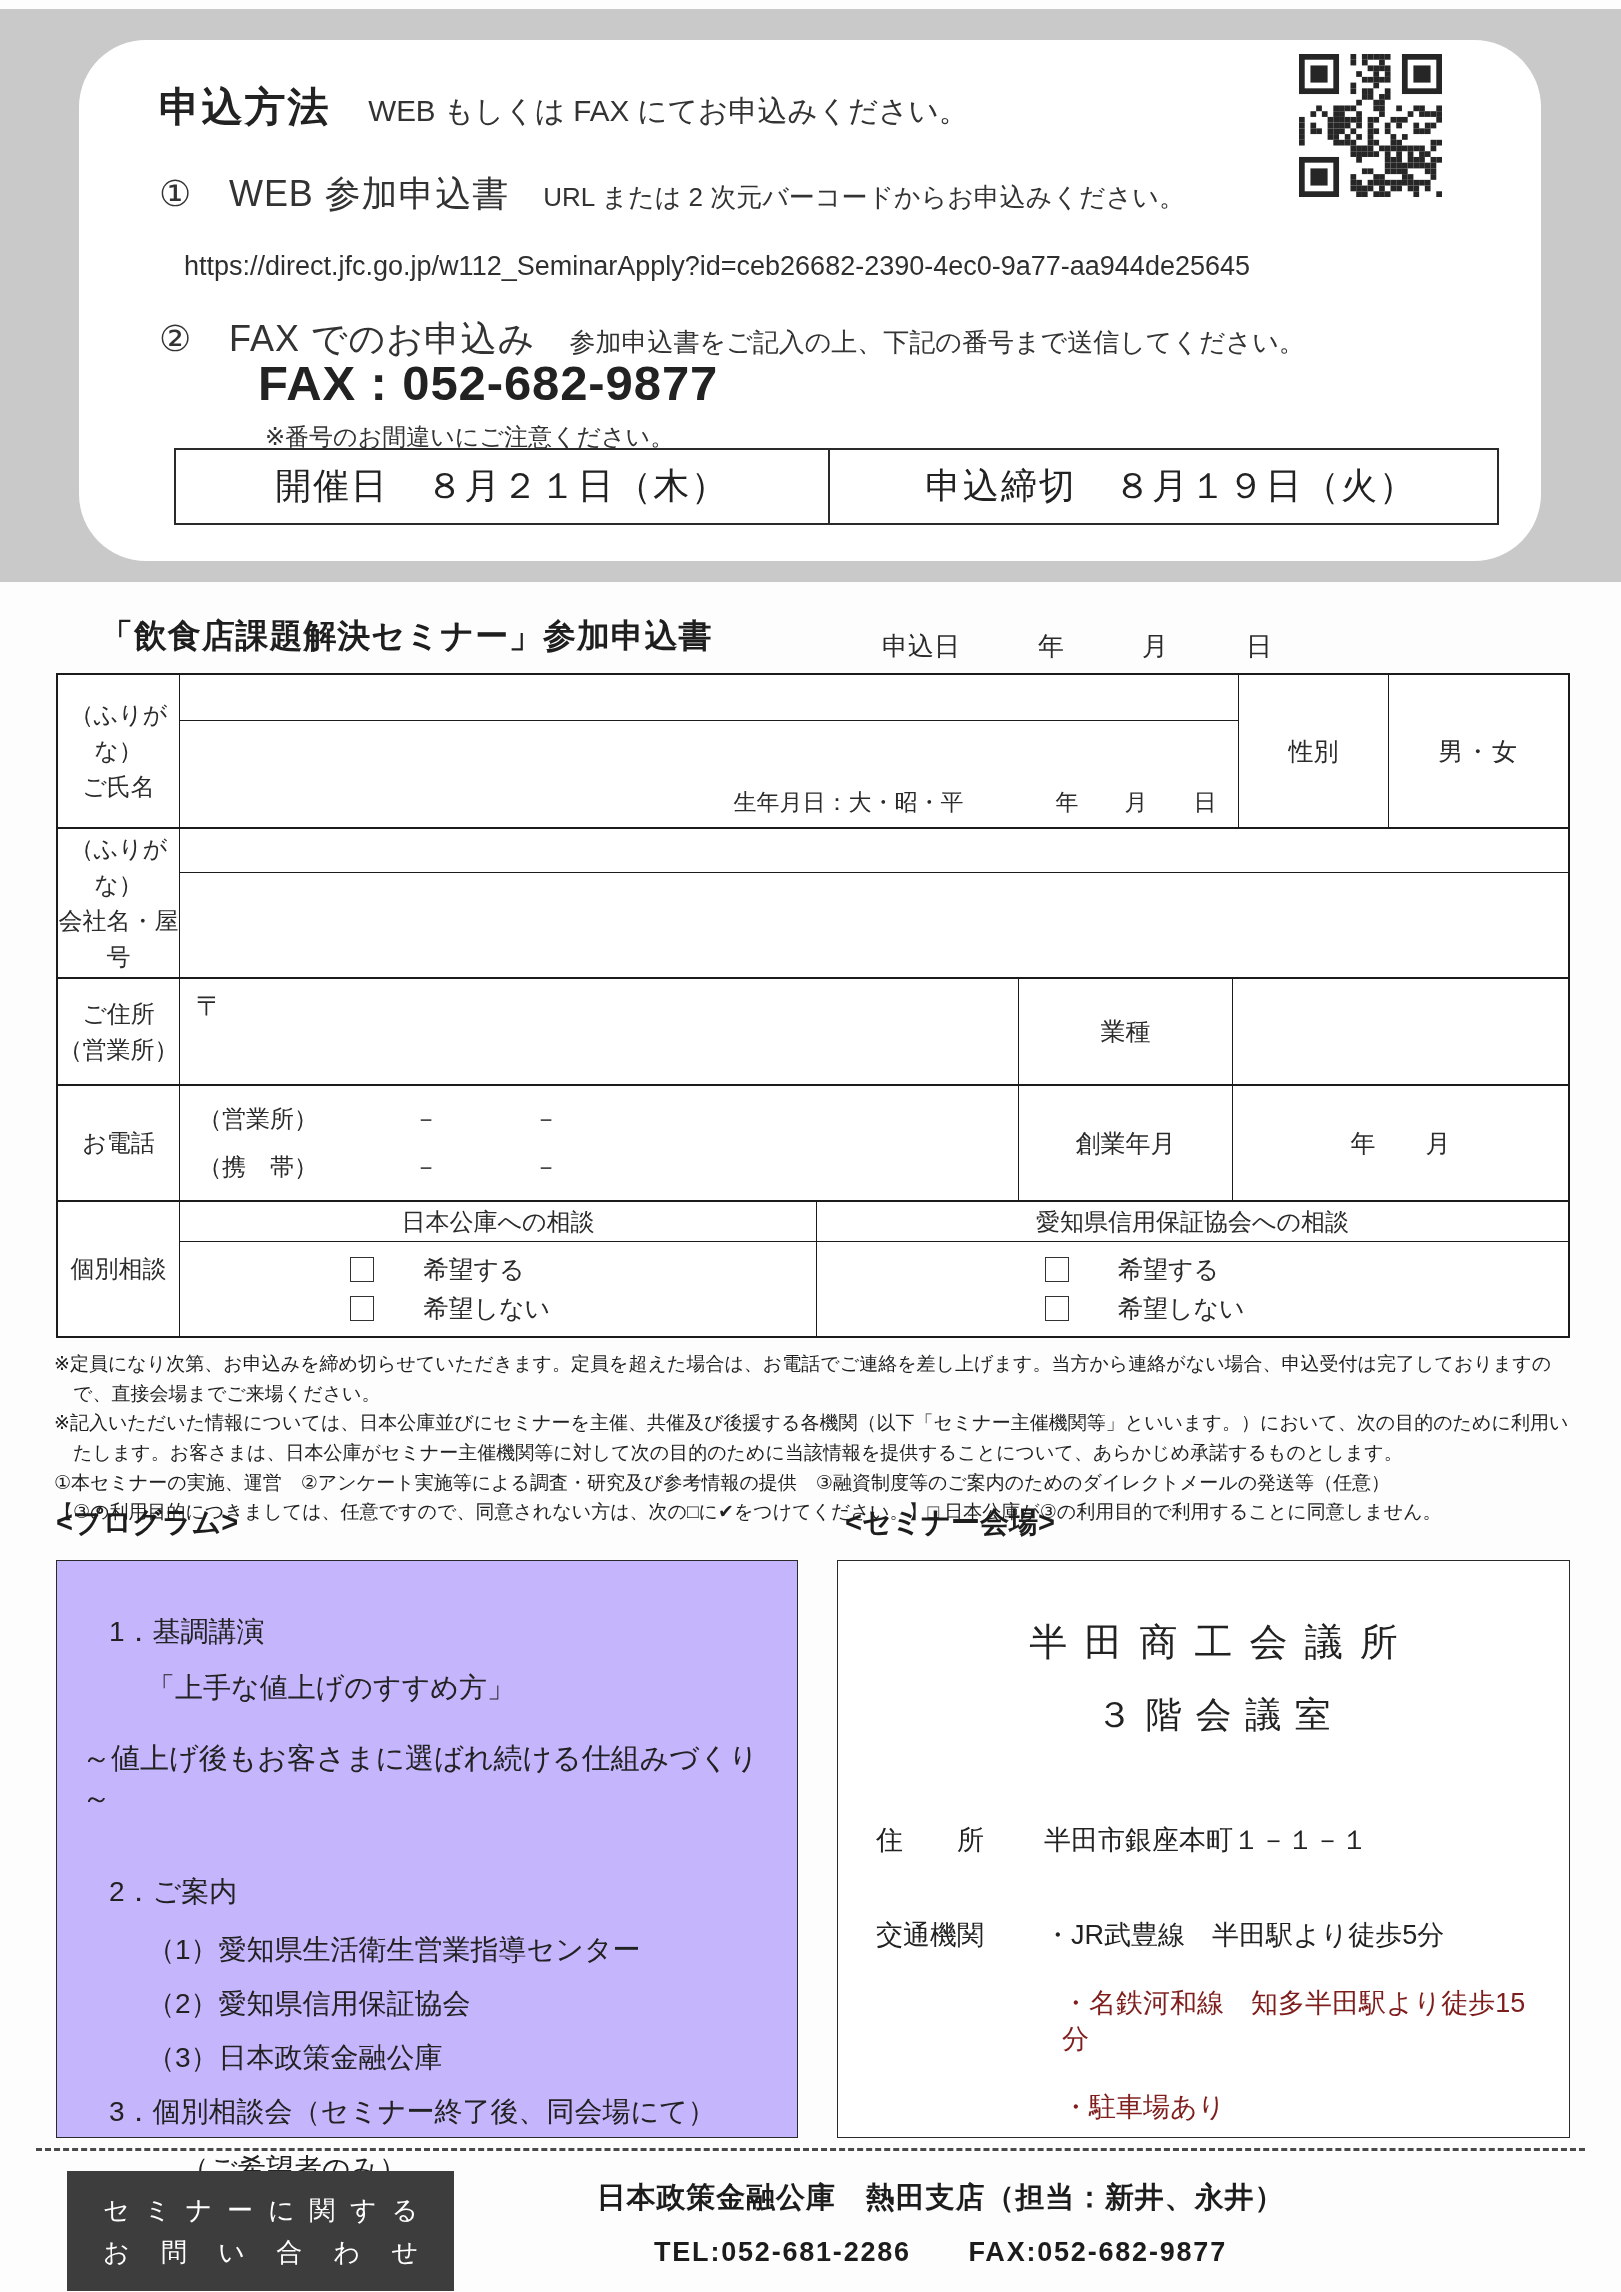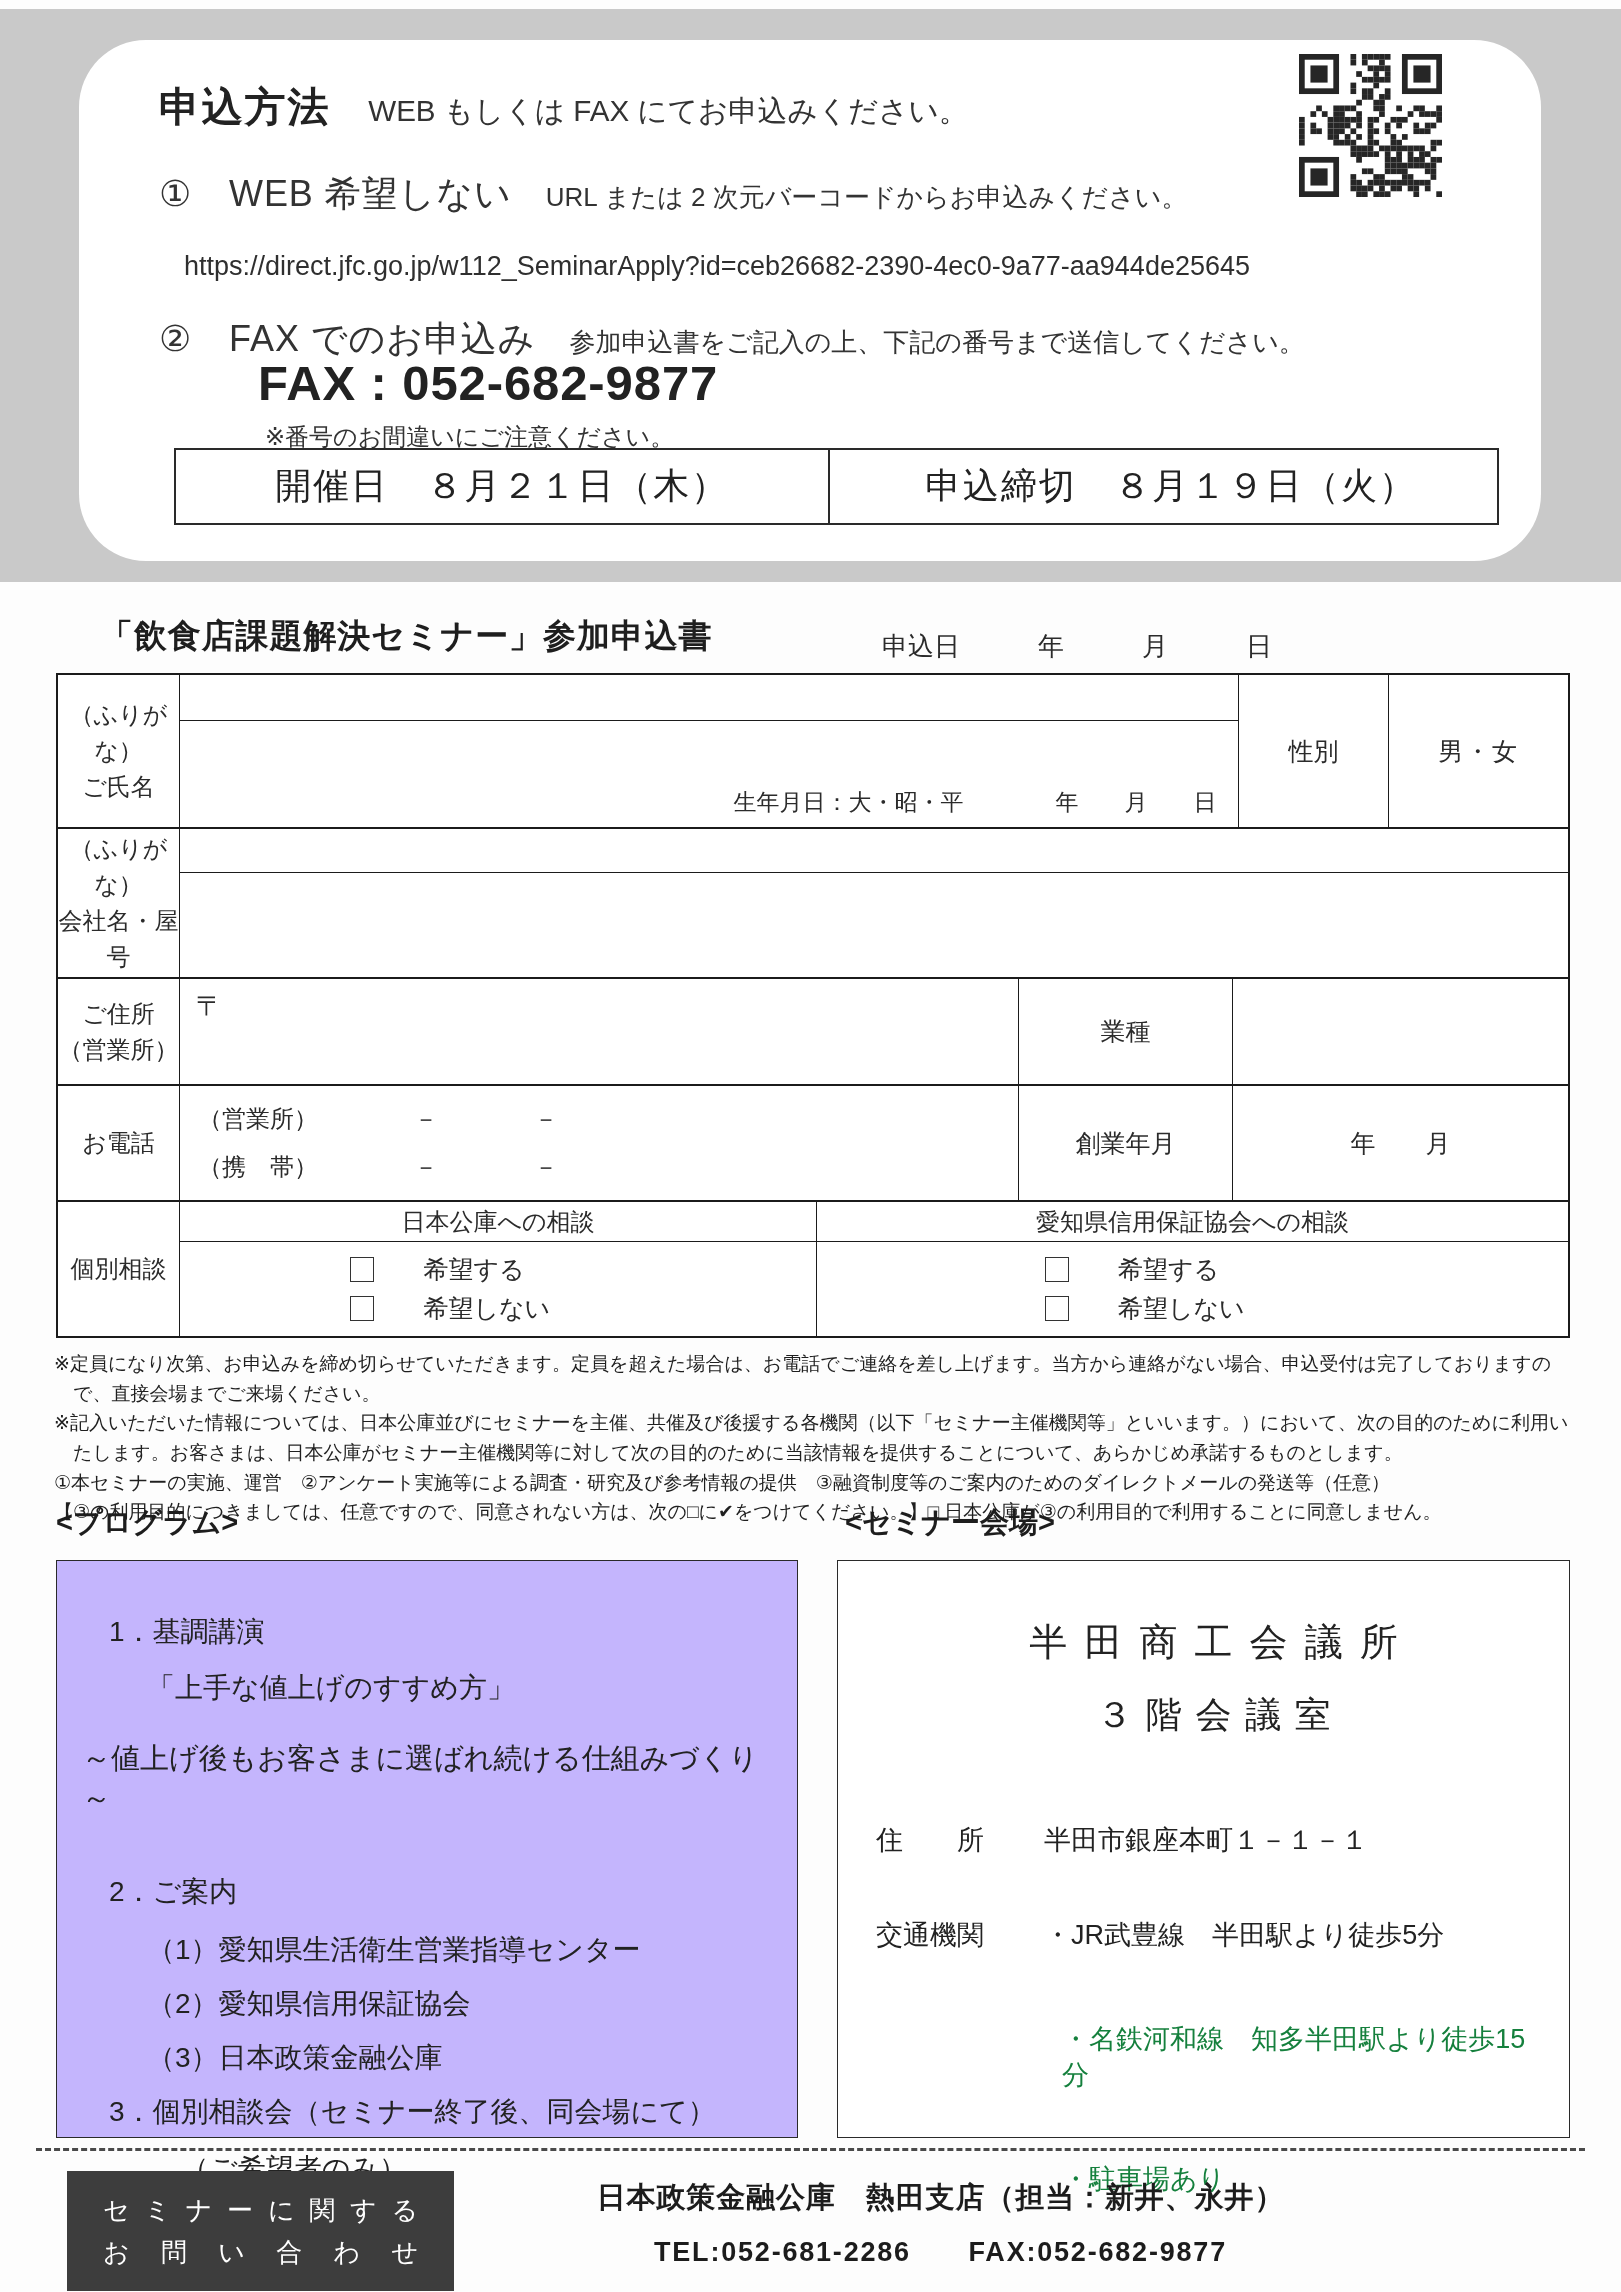--- a/index.html
+++ b/index.html
@@ -92,21 +92,21 @@
 
   .venue-box{position:absolute;left:837px;top:1560px;width:733px;height:578px;border:1.8px solid #2a2a2a;
              box-sizing:border-box;background:#fff;padding:56px 18px 0 38px;}
   .v-name{text-align:center;font-size:38px;color:#222;letter-spacing:0.45em;text-indent:0.45em;}
   .v-name2{text-align:center;font-size:36px;color:#222;letter-spacing:0.38em;text-indent:0.38em;margin-top:23px;}
   .v-row{display:flex;font-size:27px;color:#222;}
   .v-row.first{margin-top:82px;}
   .v-lbl{width:125px;flex:0 0 auto;}
   .v-val{margin-left:43px;}
   .v-access1{margin-top:59px;}
-  .v-sub{margin-top:68px;margin-left:186px;font-size:27px;color:#15803d;}
+  .v-sub{margin-top:32px;margin-left:186px;font-size:27px;color:#7f1d1d;}
 
   
   .sep{position:absolute;left:36px;top:2148px;width:1549px;border-top:3.6px dashed #4a4a4a;}
   .footer-box{position:absolute;left:67px;top:2171px;width:387px;height:120px;background:#3d3d3d;color:#fff;
               box-sizing:border-box;padding:21.5px 36px;display:flex;flex-direction:column;justify-content:space-between;}
   .footer-box div{font-size:26px;text-align:justify;text-align-last:justify;}
   .footer-right{position:absolute;left:466px;top:2178px;width:949px;text-align:center;}
   .footer-org{font-size:29px;font-weight:700;color:#1c1c1c;margin-bottom:16px;letter-spacing:0.9px;}
   .footer-tel{font-size:27px;font-weight:700;color:#1c1c1c;letter-spacing:1.8px;}
 </style>
@@ -117,21 +117,21 @@
 
   <div class="top-band"></div>
   <div class="white-card"></div>
 
   <div class="apply-head">
     <span class="t1">申込方法</span>
     <span class="t2">WEB もしくは FAX にてお申込みください。</span>
   </div>
 
   <div class="step-line web-line">
-    <span class="step">①　WEB 希望しない</span>
+    <span class="step">①　WEB 参加申込書</span>
     <span class="desc">URL または 2 次元バーコードからお申込みください。</span>
   </div>
 
   <div class="url-line">https://direct.jfc.go.jp/w112_SeminarApply?id=ceb26682-2390-4ec0-9a77-aa944de25645</div>
 
   <div class="step-line fax-line">
     <span class="step">②　FAX でのお申込み</span>
     <span class="desc">参加申込書をご記入の上、下記の番号まで送信してください。</span>
   </div>
 

